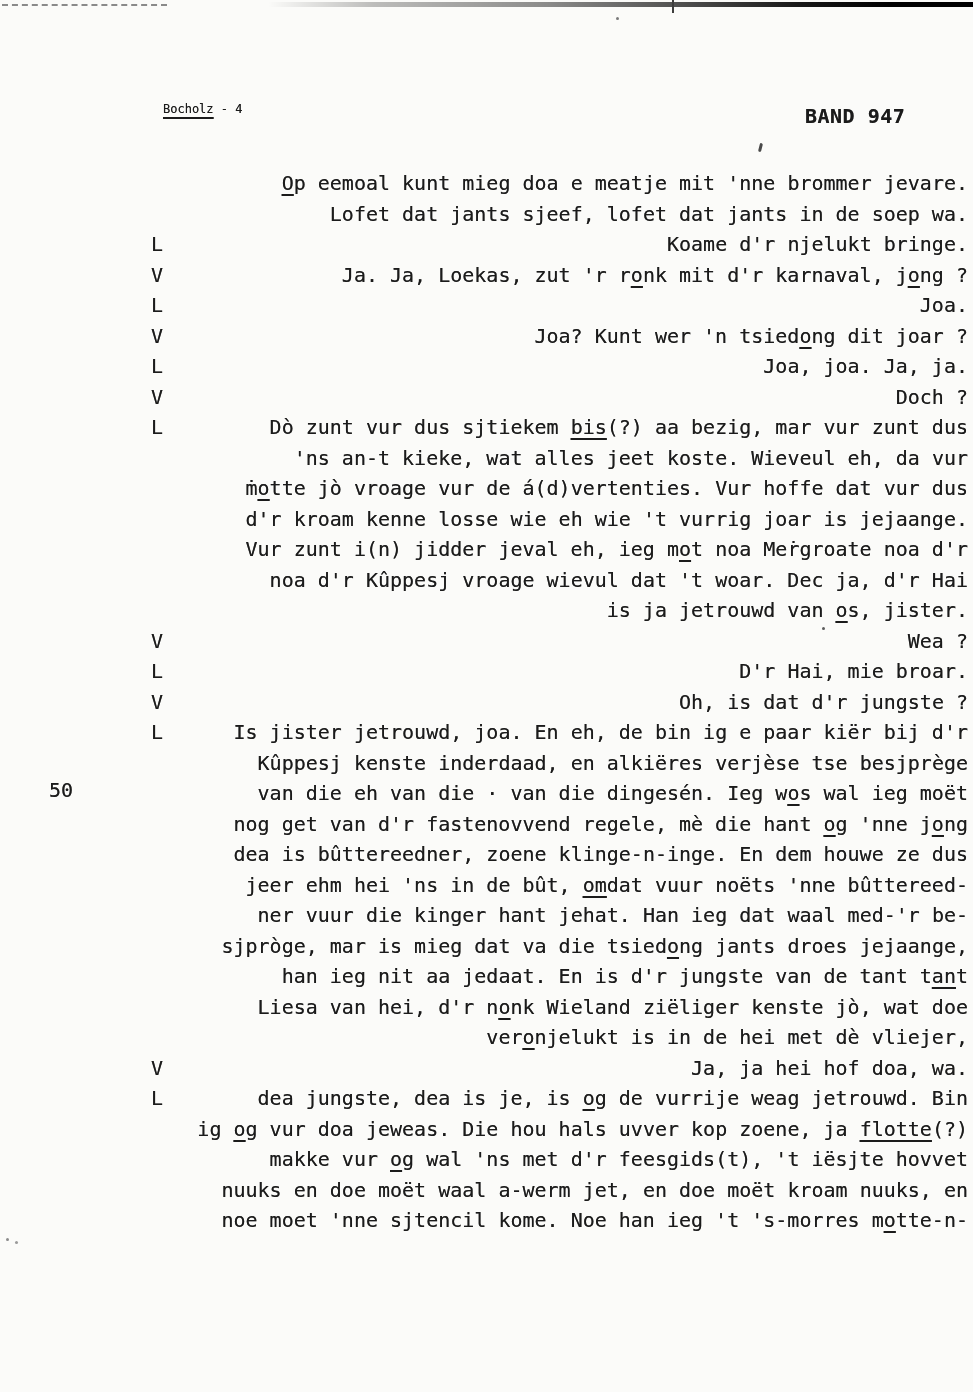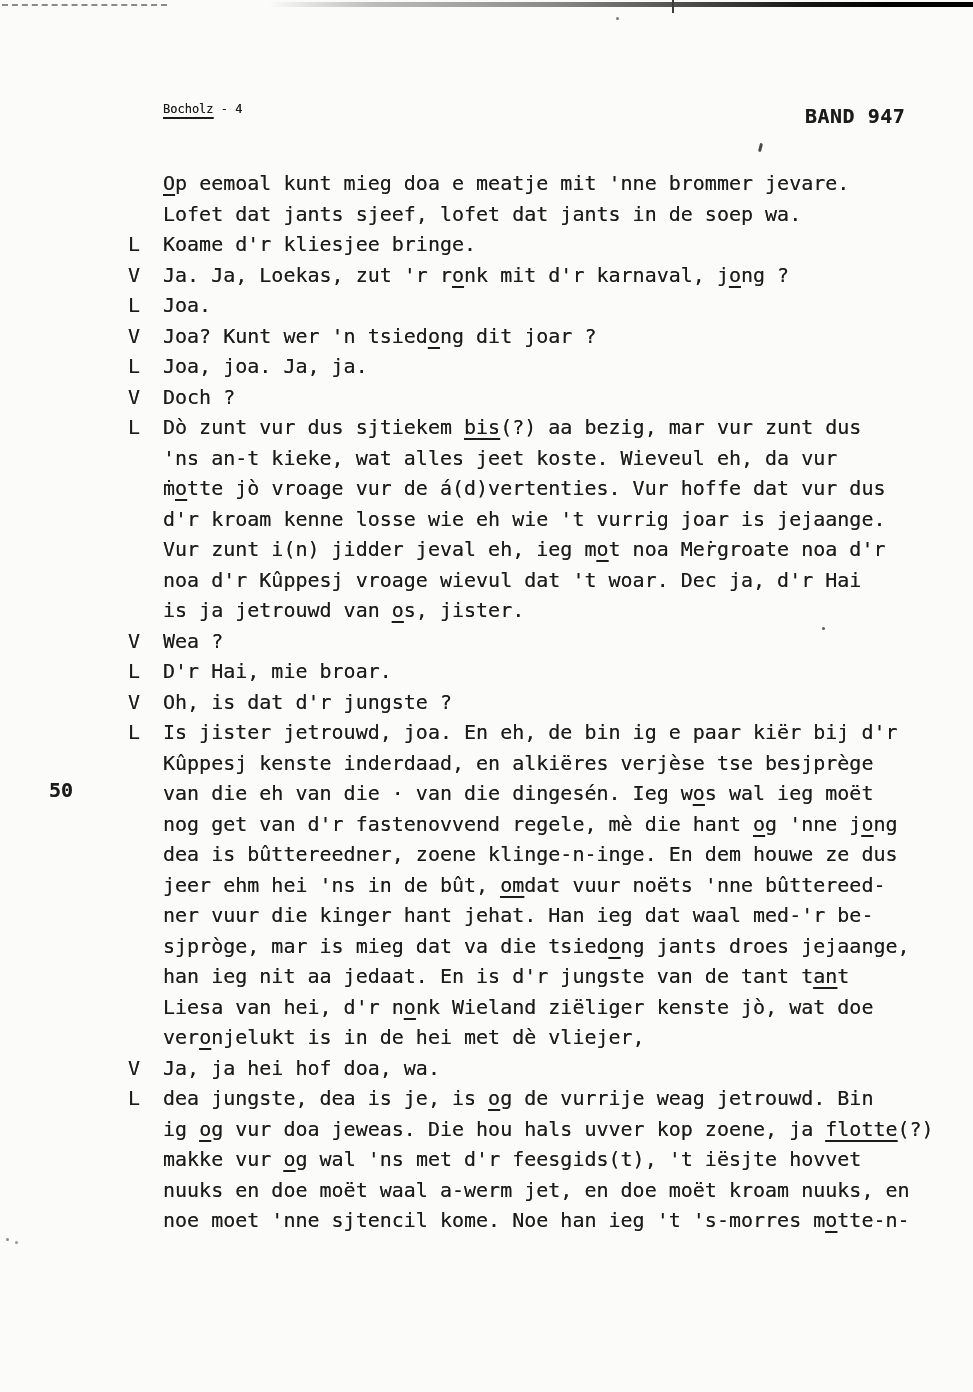--- a/index.html
+++ b/index.html
@@ -11,22 +11,22 @@
     font-family:"DejaVu Sans Mono","Liberation Mono",monospace;
     color:var(--ink);
     overflow:hidden;
   }
   .page { position:absolute; inset:0; text-shadow:0 0 0.6px rgba(25,25,25,0.65); }
   .header-left  { position:absolute; left:163px; top:102px; font-size:12px; white-space:pre; }
   .header-right { position:absolute; left:805px; top:104px; font-size:20px; white-space:pre; letter-spacing:0.5px;font-weight:bold; }
   u { text-decoration-thickness:1.9px; text-underline-offset:3.5px; }
   .dialogue { position:absolute; left:128px; top:168px; width:840px; font-size:20px; }
   .entry { display:grid; grid-template-columns:35px 1fr; }
-  .line { height:30.5px; line-height:30.5px; white-space:pre; }
-  .margin-number { position:absolute; left:49px; top:778px; font-size:20px;font-weight:bold; }
+  .line { height:30.5px; line-height:30.5px; white-space:pre;text-align:right; }
+  .margin-number { position:absolute; left:49px; top:778px; font-size:20px; }
   
   .artifact-top-right {
     position:absolute; top:2px; left:268px; right:0; height:5px;
     background:linear-gradient(to right, rgba(0,0,0,0) 0%, rgba(0,0,0,0.25) 15%,
       rgba(0,0,0,0.45) 40%, rgba(0,0,0,0.7) 60%, rgba(0,0,0,0.9) 75%, #000 88%);
   }
   .artifact-top-left { position:absolute; top:4px; left:2px; width:165px; height:0; border-top:2px dashed #8a8a8a; }
   .artifact-tick { position:absolute; left:672px; top:0; width:2px; height:13px; background:#3d3d3d; }
   .artifact-dot-a { position:absolute; left:616px; top:17px; width:3px; height:3px; background:#7a7a7a; border-radius:50%; }
   .artifact-smudge { position:absolute; left:759px; top:143px; width:3px; height:9px; background:#4a4a4a; border-radius:2px; transform:rotate(14deg); }
@@ -55,21 +55,21 @@
       <div class="entry">
         <div class="line"></div>
         <div>
           <div class="line"><u>O</u>p eemoal kunt mieg doa e meatje mit 'nne brommer jevare.</div>
           <div class="line">Lofet dat jants sjeef, lofet dat jants in de soep wa.</div>
         </div>
       </div>
       <div class="entry">
         <div class="line">L</div>
         <div>
-          <div class="line">Koame d'r kliesjee bringe.</div>
+          <div class="line">Koame d'r njelukt bringe.</div>
         </div>
       </div>
       <div class="entry">
         <div class="line">V</div>
         <div>
           <div class="line">Ja. Ja, Loekas, zut 'r r<u>o</u>nk mit d'r karnaval, j<u>o</u>ng ?</div>
         </div>
       </div>
       <div class="entry">
         <div class="line">L</div>

